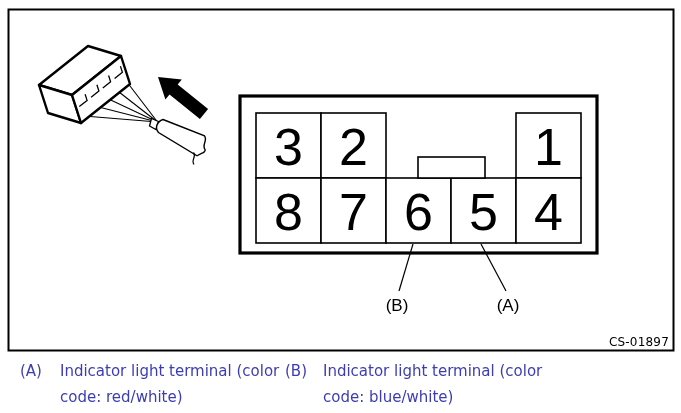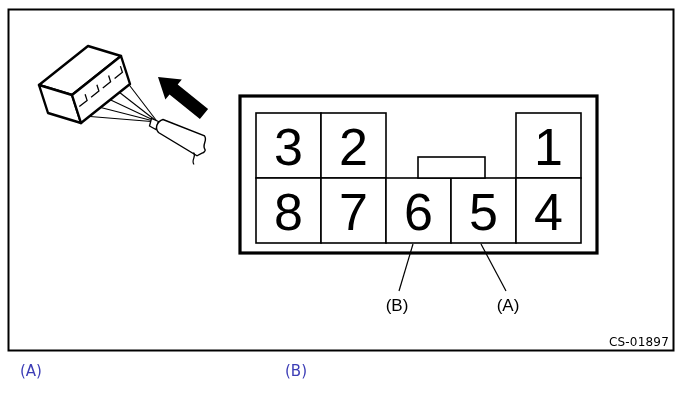--- a/index.html
+++ b/index.html
@@ -83,15 +83,17 @@
       <line x1="413" y1="244" x2="399" y2="291" stroke="#000" stroke-width="1.2"></line>
       <line x1="481" y1="244" x2="506" y2="291" stroke="#000" stroke-width="1.2"></line>
       <text class="pointer-label" x="397" y="311" text-anchor="middle">(B)</text>
       <text class="pointer-label" x="508" y="311" text-anchor="middle">(A)</text>
     </g>
 
     <text class="fig-code" x="669" y="346" text-anchor="end">CS-01897</text>
   </svg>
 
   <span class="cap cap-label" style="left:20px">(A)</span>
+  <span class="cap cap-text" style="left:60px">Indicator light terminal (color code: red/white)</span>
   <span class="cap cap-label" style="left:285px">(B)</span>
+  <span class="cap cap-text" style="left:323px">Indicator light terminal (color code: blue/white)</span>
 
 </div>
 
 </body></html>

